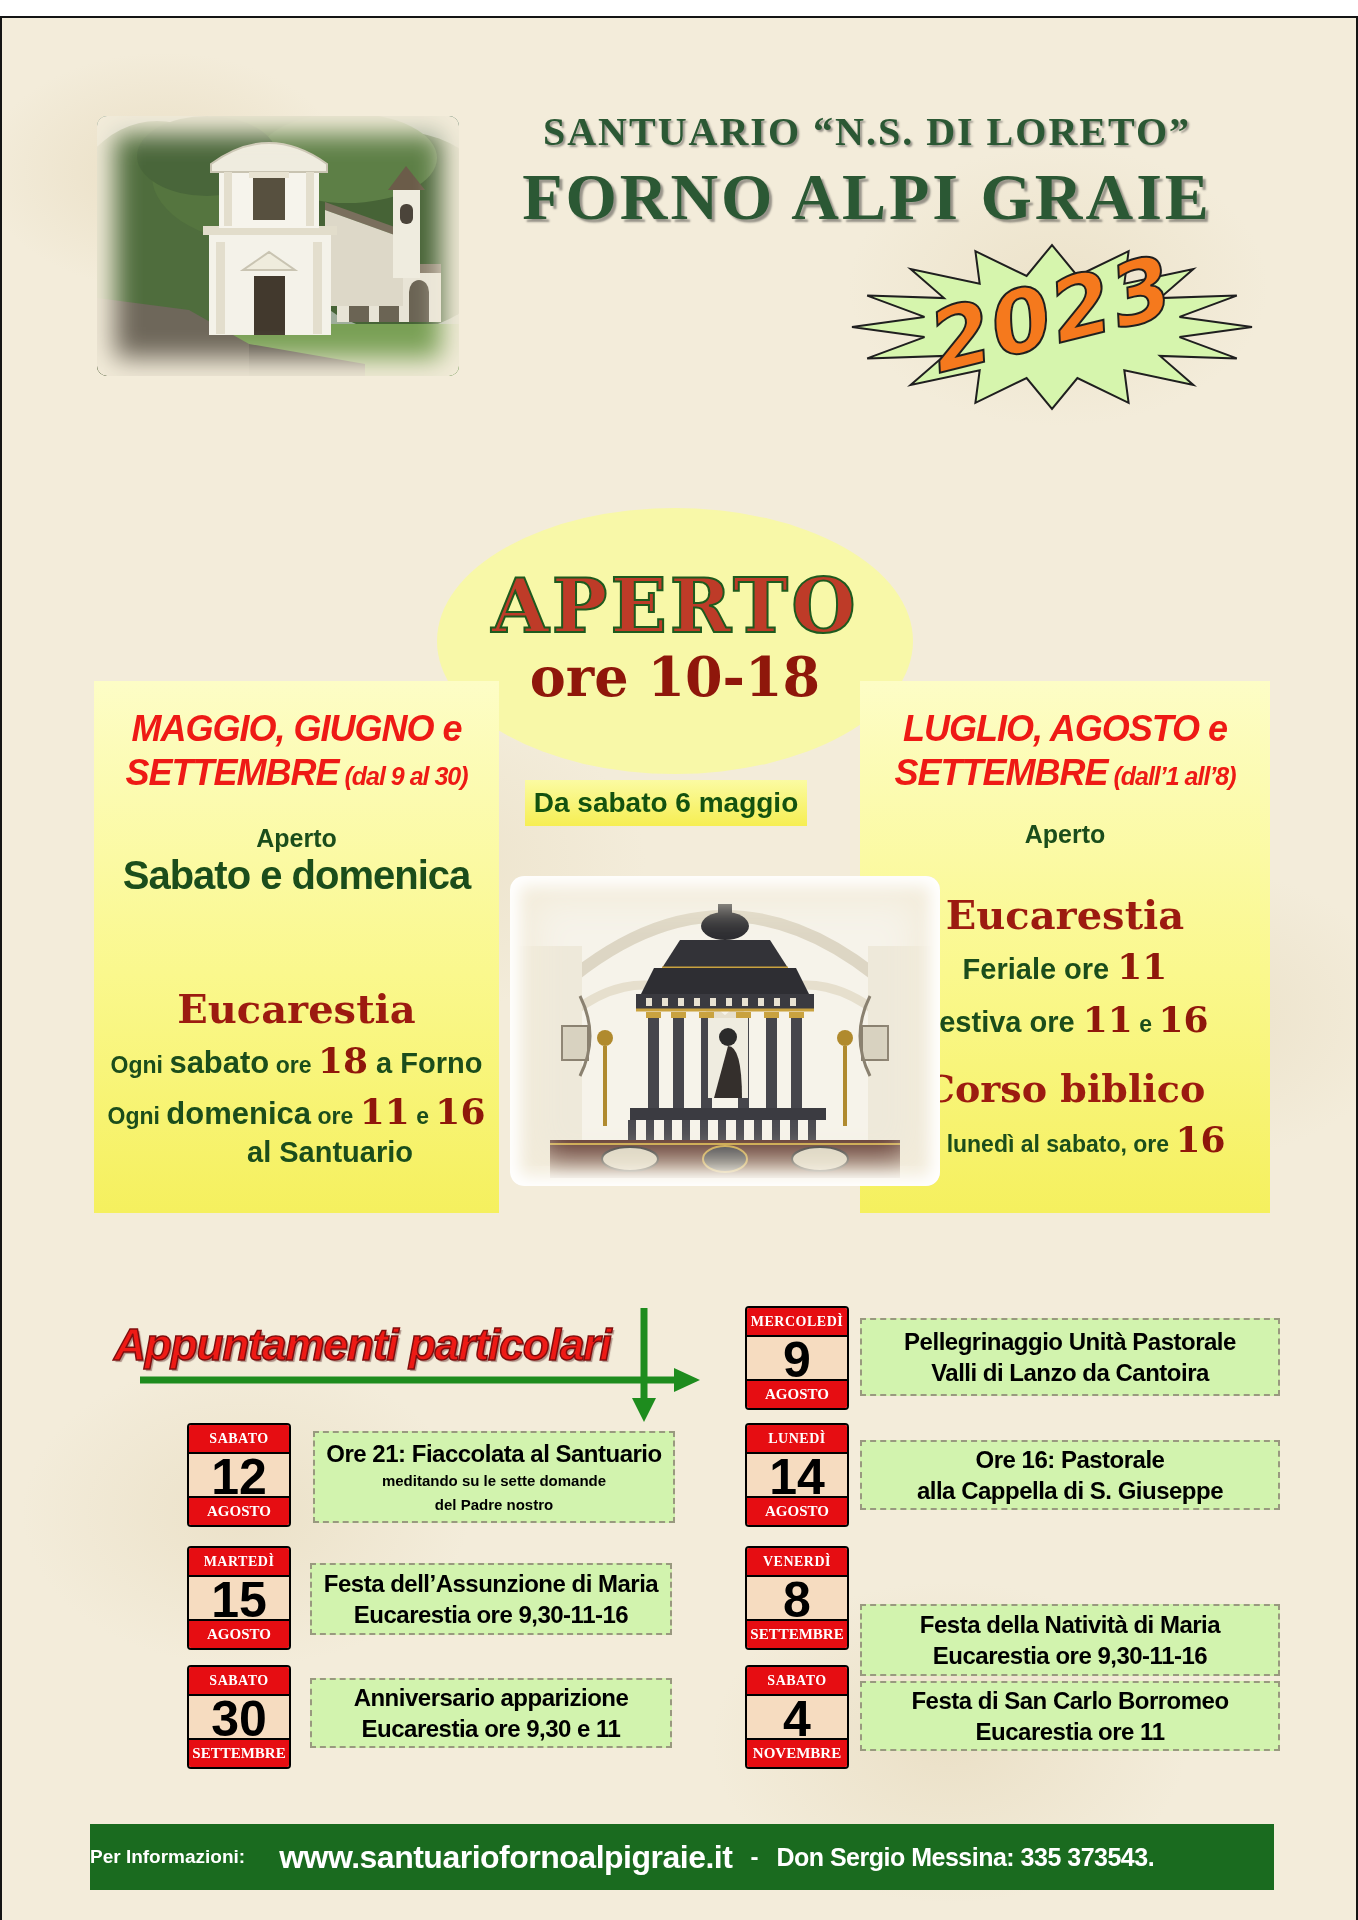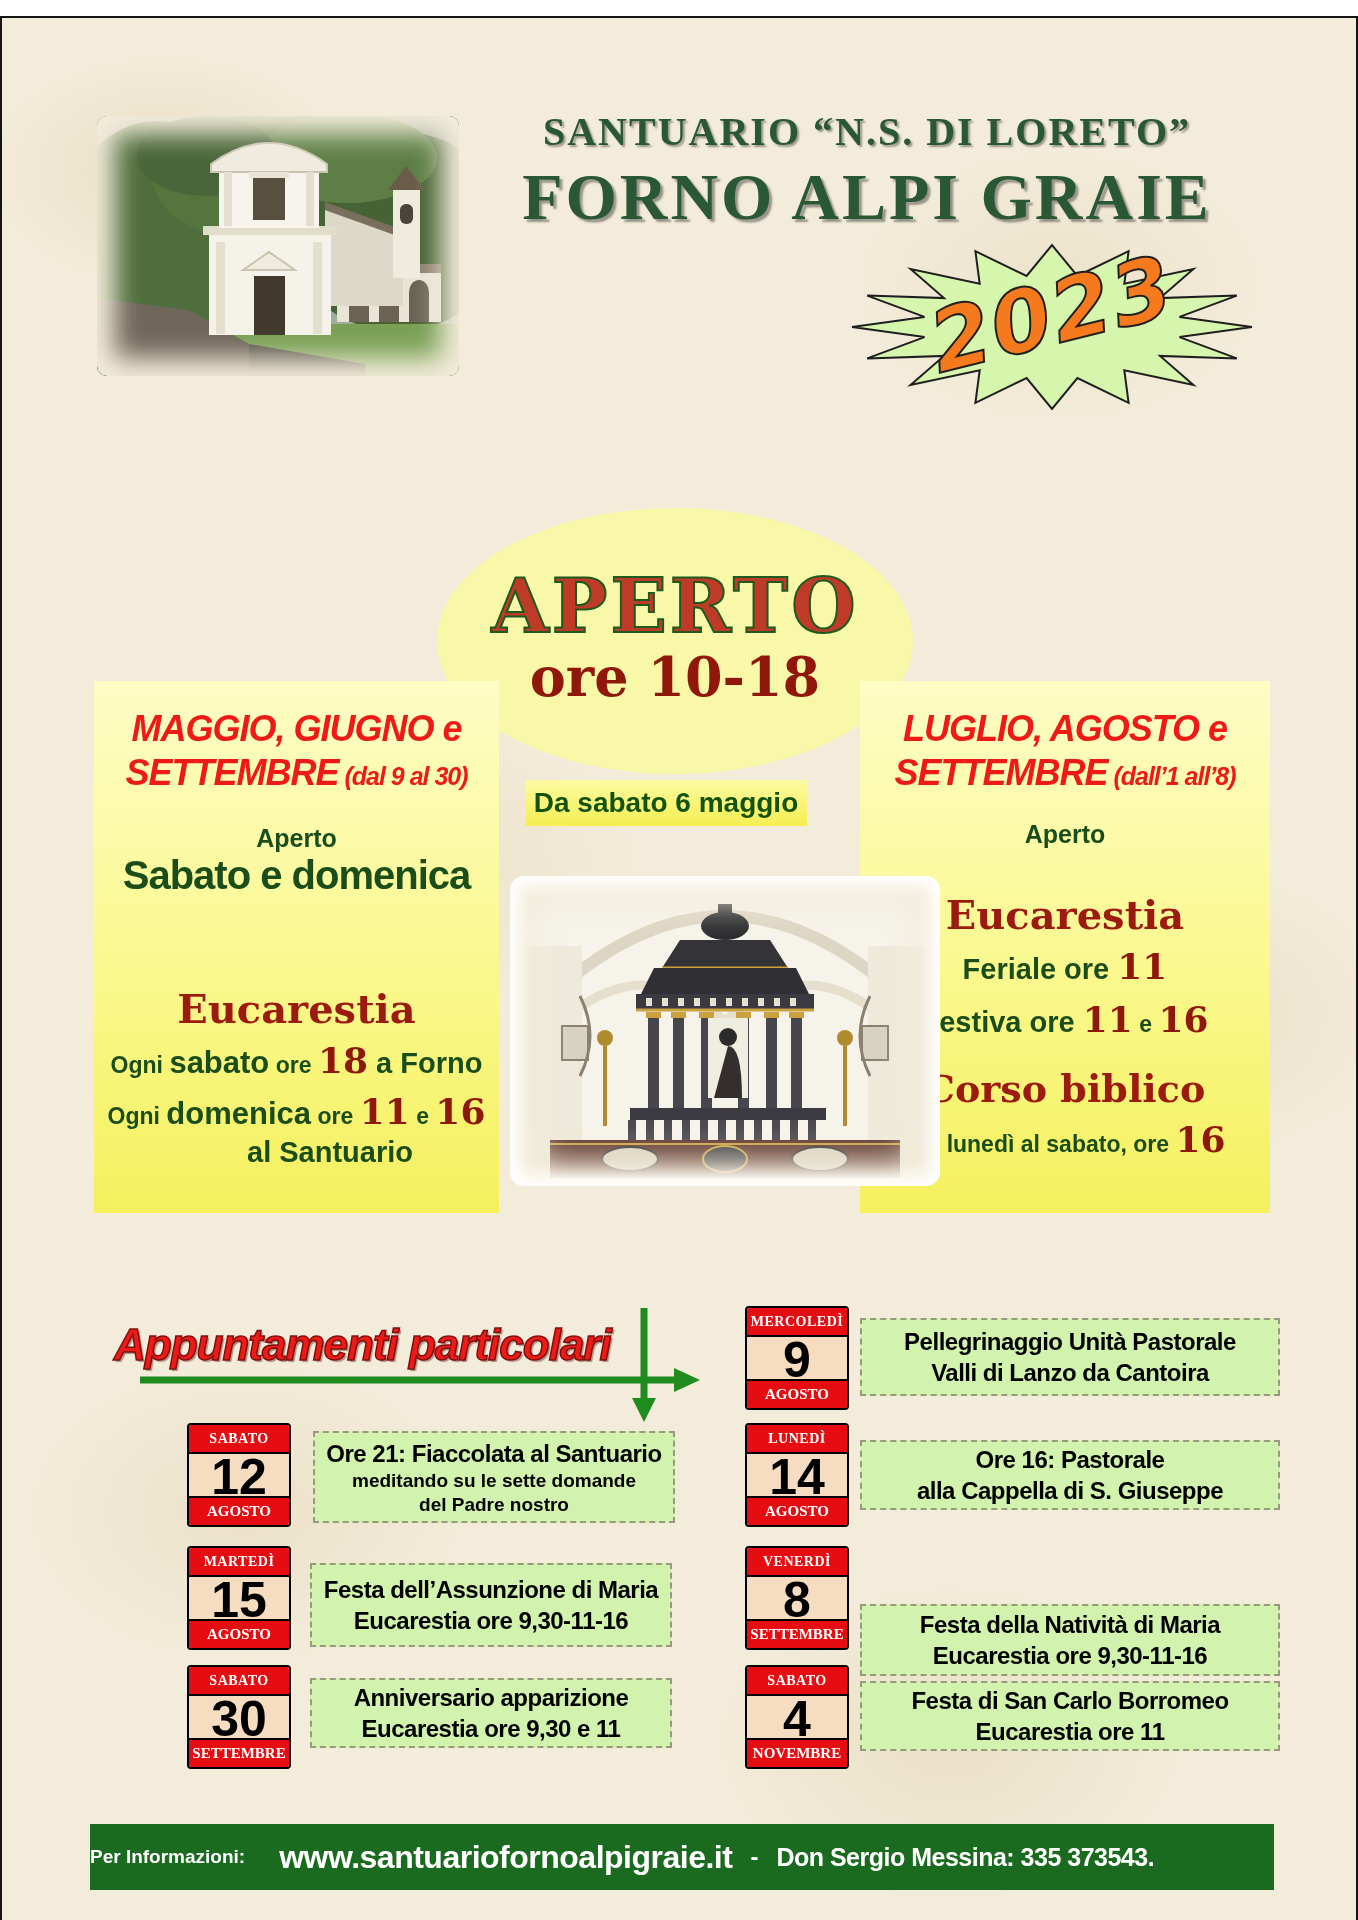--- a/index.html
+++ b/index.html
@@ -75,21 +75,21 @@
       font-size:14px;letter-spacing:.5px;}
   .cal-num{height:44px;line-height:46px;text-align:center;color:#000;
       font-weight:900;font-size:50px;font-family:"Liberation Sans",sans-serif;}
   .cal-month{position:absolute;bottom:0;left:0;right:0;height:27px;line-height:26px;
       background:#e60d12;border-top:2px solid #000;color:#fff;text-align:center;
       font-family:"Liberation Serif",serif;font-weight:bold;font-size:15px;}
   .event{box-sizing:border-box;background:#d2f3ae;border:2px dashed #99997f;
       display:flex;flex-direction:column;justify-content:center;text-align:center;
       color:#000;font-weight:bold;}
   .ev-lg{font-size:24px;line-height:31px;letter-spacing:-0.5px;}
-  .ev-sm{font-size:19px;line-height:24px;}
+  .ev-sm{font-size:15px;line-height:24px;}
   
   .footer{left:88px;top:1806px;width:1184px;height:66px;background:#1a6b1f;color:#fff;
       display:flex;align-items:center;gap:18px;white-space:nowrap;}
   .f-label{font-size:19px;font-weight:bold;}
   .f-url{font-size:32px;font-weight:bold;letter-spacing:-0.5px;margin-left:16px;}
   .f-sep{font-size:24px;font-weight:bold;}
   .f-contact{font-size:25px;font-weight:bold;letter-spacing:-0.5px;}
 </style>
 </head>
 <body>
@@ -292,21 +292,21 @@
   <div class="abs event" style="left:858px;top:1422px;width:420px;height:70px;">
     <div class="ev-lg">Ore 16: Pastorale</div>
     <div class="ev-lg">alla Cappella di S. Giuseppe</div>
   </div>
 
   <div class="abs cal-badge" style="left:185px;top:1528px;">
     <div class="cal-day">MARTEDÌ</div>
     <div class="cal-num">15</div>
     <div class="cal-month">AGOSTO</div>
   </div>
-  <div class="abs event" style="left:308px;top:1545px;width:362px;height:84px;">
+  <div class="abs event" style="left:308px;top:1545px;width:362px;height:72px;">
     <div class="ev-lg">Festa dell’Assunzione di Maria</div>
     <div class="ev-lg">Eucarestia ore 9,30-11-16</div>
   </div>
 
   <div class="abs cal-badge" style="left:743px;top:1528px;">
     <div class="cal-day">VENERDÌ</div>
     <div class="cal-num">8</div>
     <div class="cal-month">SETTEMBRE</div>
   </div>
   <div class="abs event" style="left:858px;top:1586px;width:420px;height:72px;">

